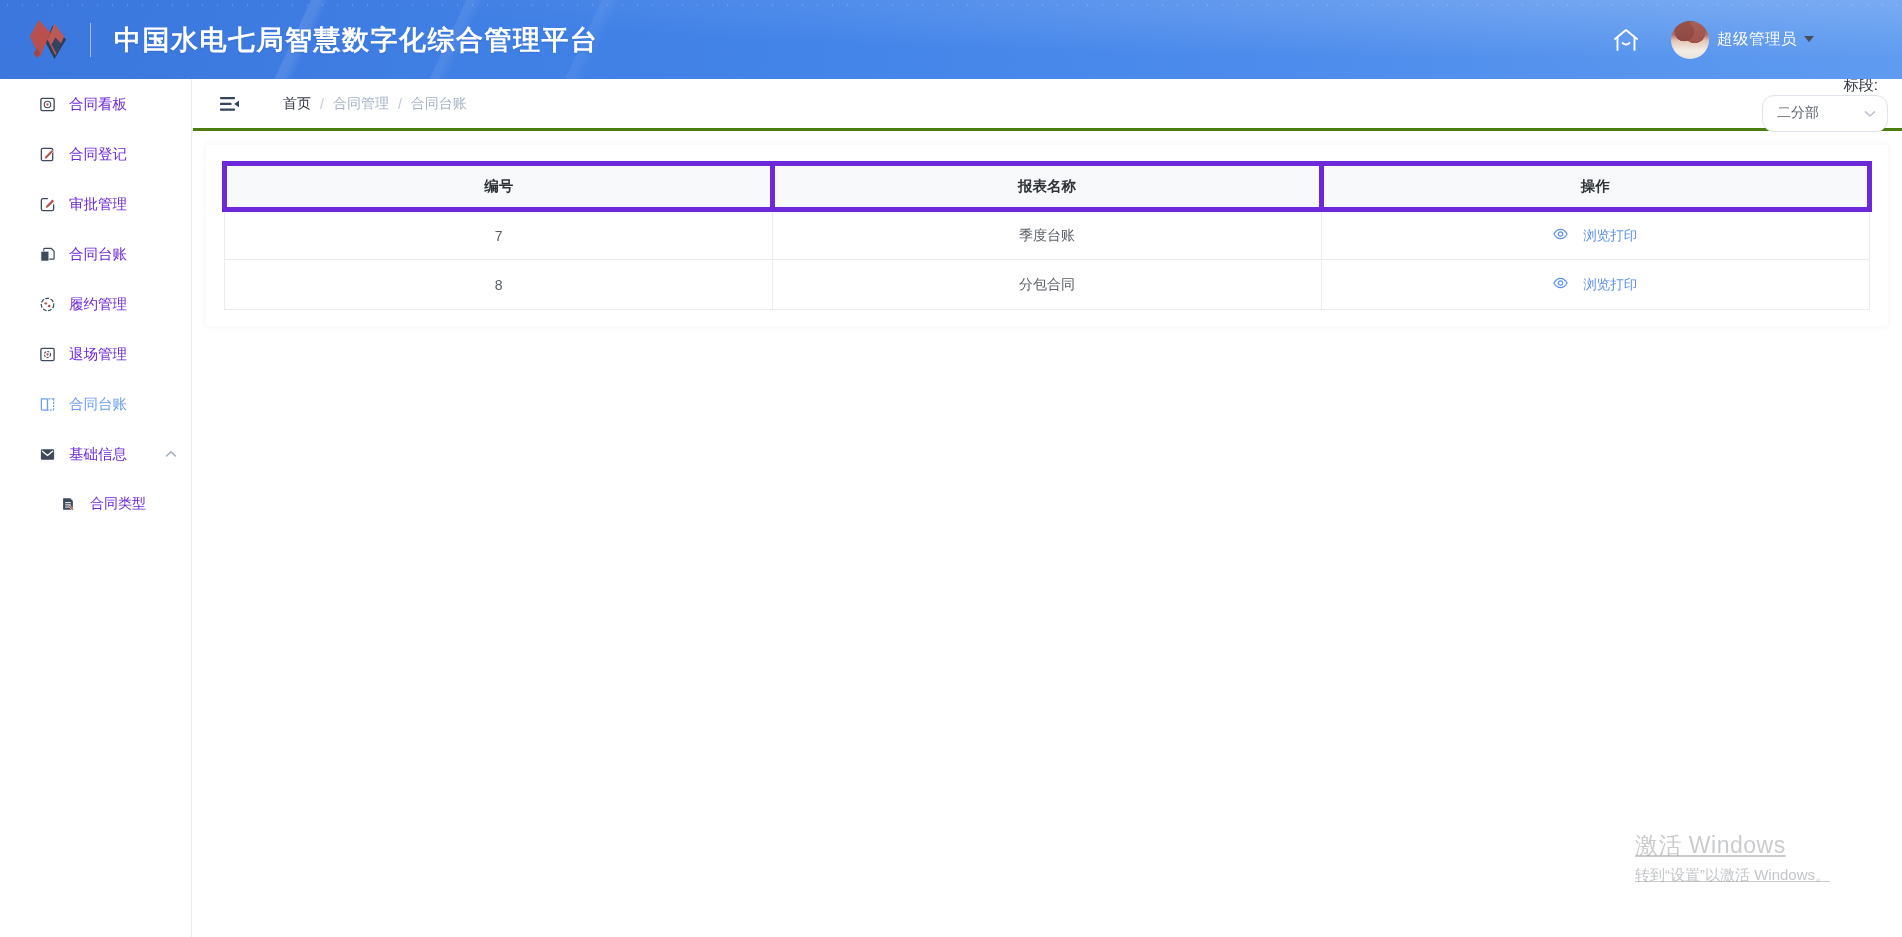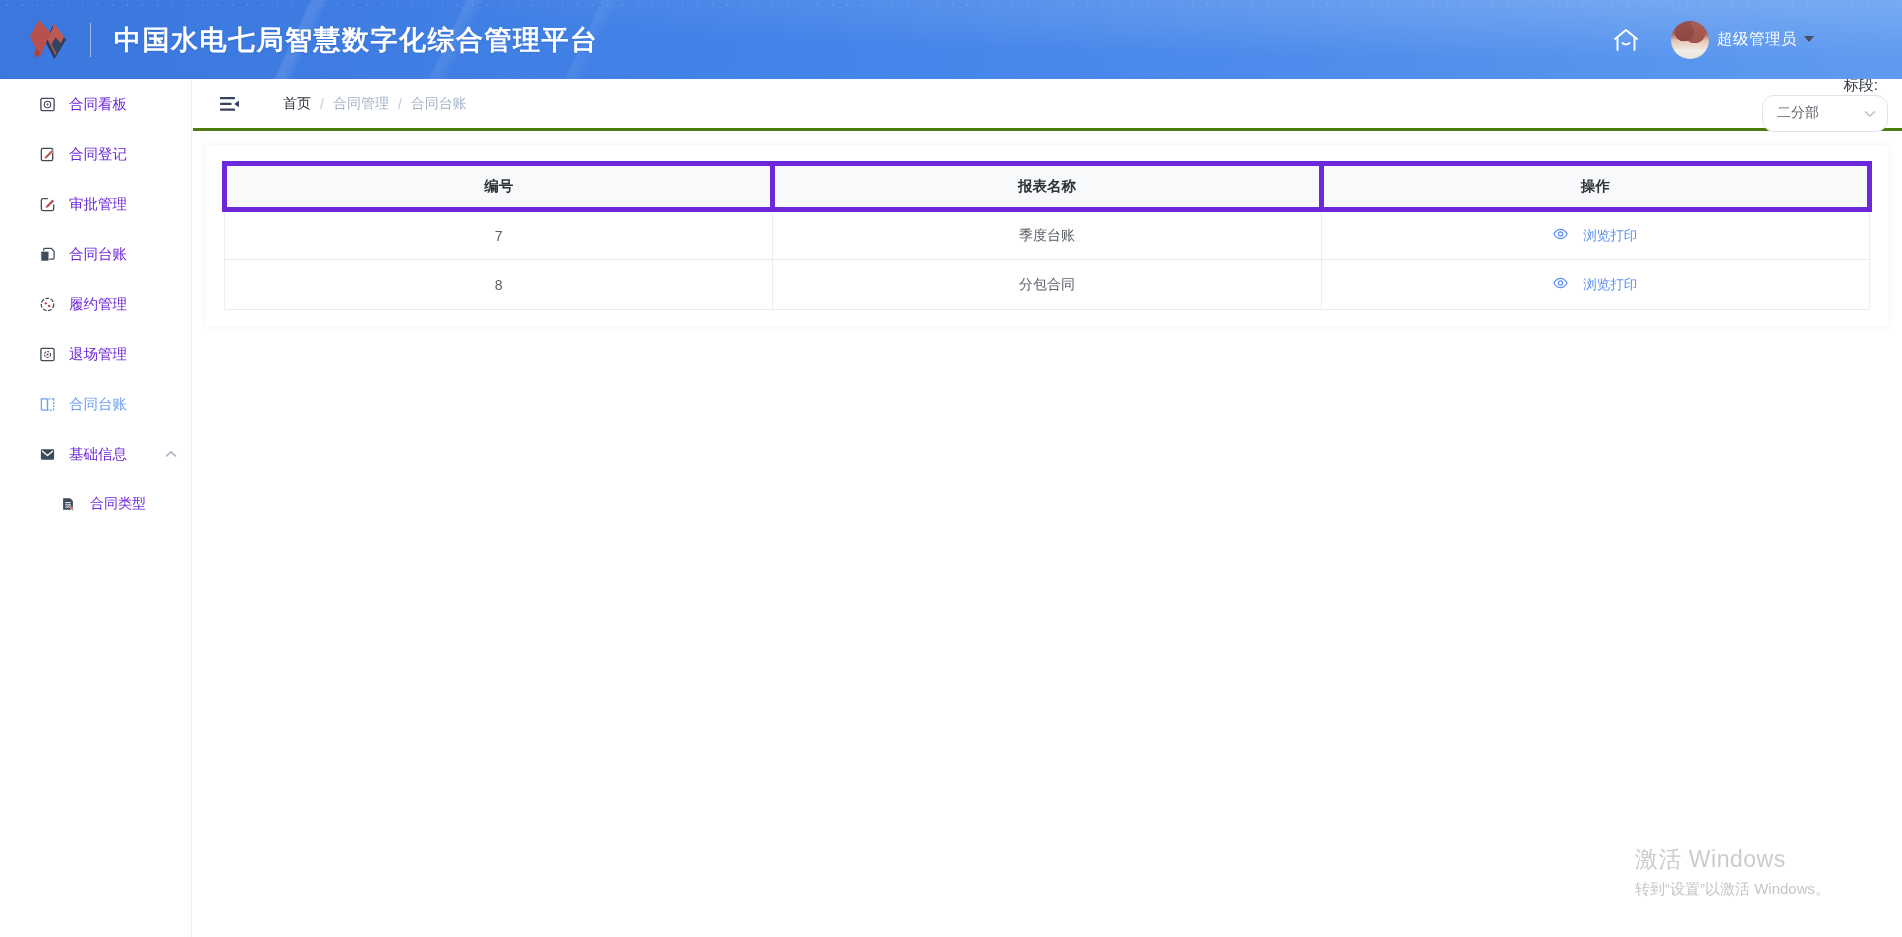--- a/index.html
+++ b/index.html
@@ -61,21 +61,21 @@
   .card { margin:14px 14px 0 13px; background:#fff; border-radius:2px; padding:16px;
     box-shadow:0 0 7px rgba(30,60,110,.08); }
   table { width:100%; border-collapse:collapse; table-layout:fixed; }
   th { height:46px; background:#f8f9fb; border:5px solid #6d28d9; font-size:14.5px;
     color:#2f3338; font-weight:700; text-align:center; }
   td { height:50px; border:1px solid #e9ecf2; font-size:14px; color:#5b6068; text-align:center; }
   .action-link { color:#5d8ff2; display:inline-flex; align-items:center; gap:15px;
     cursor:pointer; font-size:13.5px; text-decoration:none; }
 
   
-  .watermark { position:absolute; right:72px; bottom:38px; color:rgba(135,140,145,.45); z-index:9; }
+  .watermark { position:absolute; right:72px; bottom:52px; color:rgba(135,140,145,.45); z-index:9;text-decoration:underline; }
   .wm1 { font-size:23px; letter-spacing:.5px; }
   .wm2 { font-size:15px; margin-top:5px; color:rgba(135,140,145,.5); }
 </style>
 </head>
 <body>
 
 <div class="header">
   <div class="header-lanes"></div>
   <div class="header-dots"></div>
 

